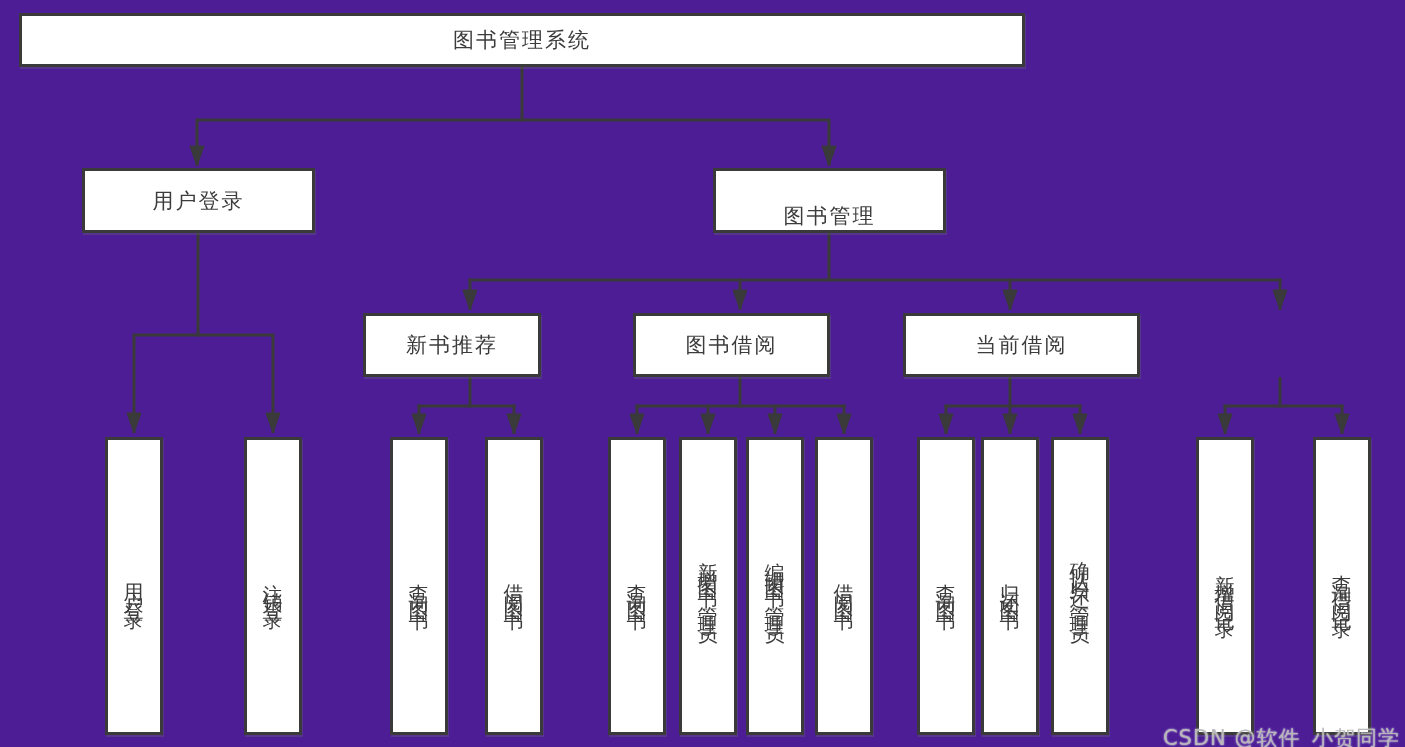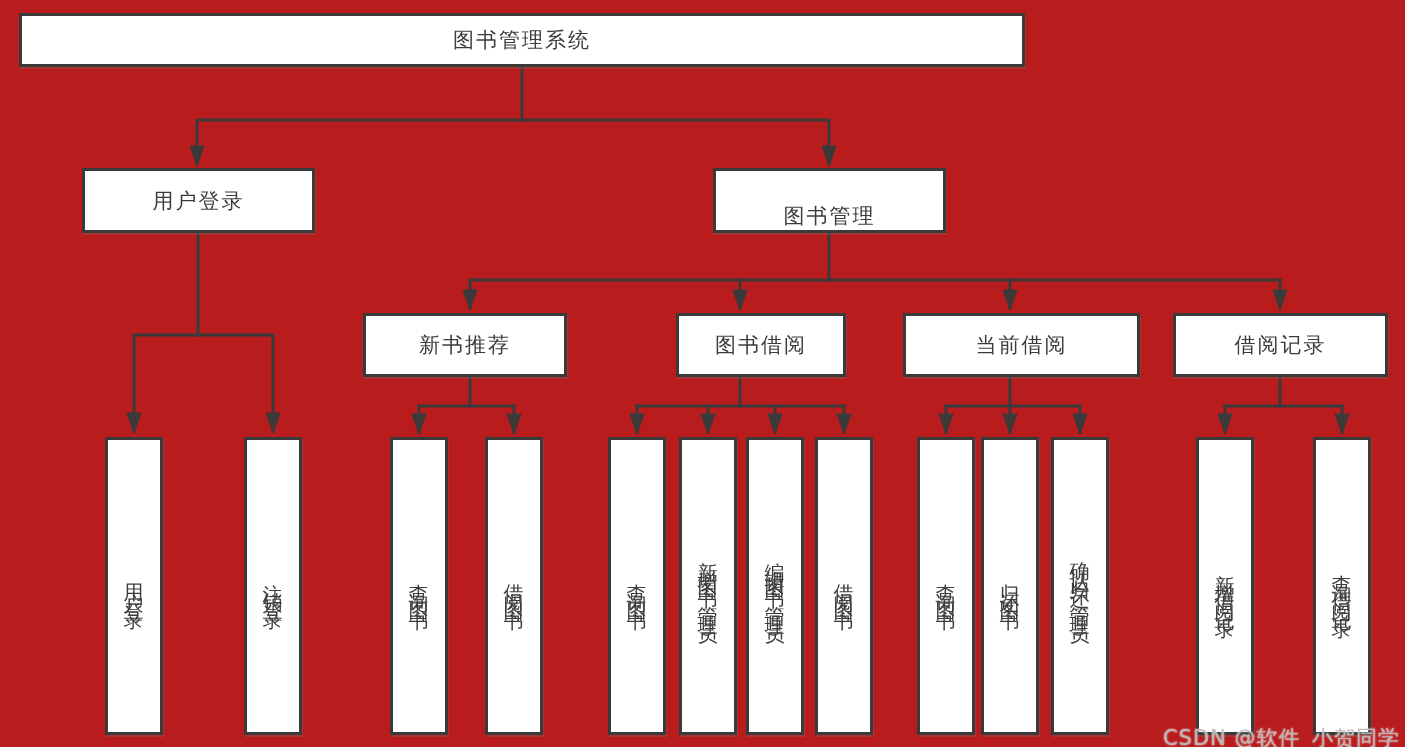--- a/index.html
+++ b/index.html
@@ -5,21 +5,21 @@
   html, body {
     margin: 0;
     padding: 0;
     background: #ffffff;
     font-family: "DejaVu Sans", "Liberation Sans", sans-serif;
   }
   #stage {
     position: relative;
     width: 1405px;
     height: 747px;
-    background: #b91c1c;
+    background: #4c1d95;
     overflow: hidden;
   }
   #connectors {
     position: absolute;
     left: 0; top: 0;
     width: 1405px;
     height: 747px;
   }
   .node {
     position: absolute;
@@ -116,31 +116,28 @@
     <span class="hlabel">图书管理系统</span>
   </div>
 
   <div class="node" style="left:82px; top:168px; width:233px; height:65px;">
     <span class="hlabel">用户登录</span>
   </div>
   <div class="node" style="left:713px; top:168px; width:233px; height:65px;align-items:flex-end;">
     <span class="hlabel">图书管理</span>
   </div>
 
-  <div class="node" style="left:363px; top:313px; width:204px; height:64px;">
+  <div class="node" style="left:363px; top:313px; width:178px; height:64px;">
     <span class="hlabel">新书推荐</span>
   </div>
-  <div class="node" style="left:633px; top:313px; width:170px; height:64px;margin-left:43px;">
+  <div class="node" style="left:633px; top:313px; width:197px; height:64px;">
     <span class="hlabel">图书借阅</span>
   </div>
   <div class="node" style="left:903px; top:313px; width:237px; height:64px;">
     <span class="hlabel">当前借阅</span>
-  </div>
-  <div class="node" style="left:1173px; top:313px; width:215px; height:64px;">
-    <span class="hlabel">借阅记录</span>
   </div>
 
   <div class="node leaf" style="left:105px; top:437px; width:58px; height:298px;">
     <span class="vlabel">用户登录</span>
   </div>
   <div class="node leaf" style="left:244px; top:437px; width:58px; height:298px;">
     <span class="vlabel">注销登录</span>
   </div>
 
   <div class="node leaf" style="left:390px; top:437px; width:58px; height:298px;">

